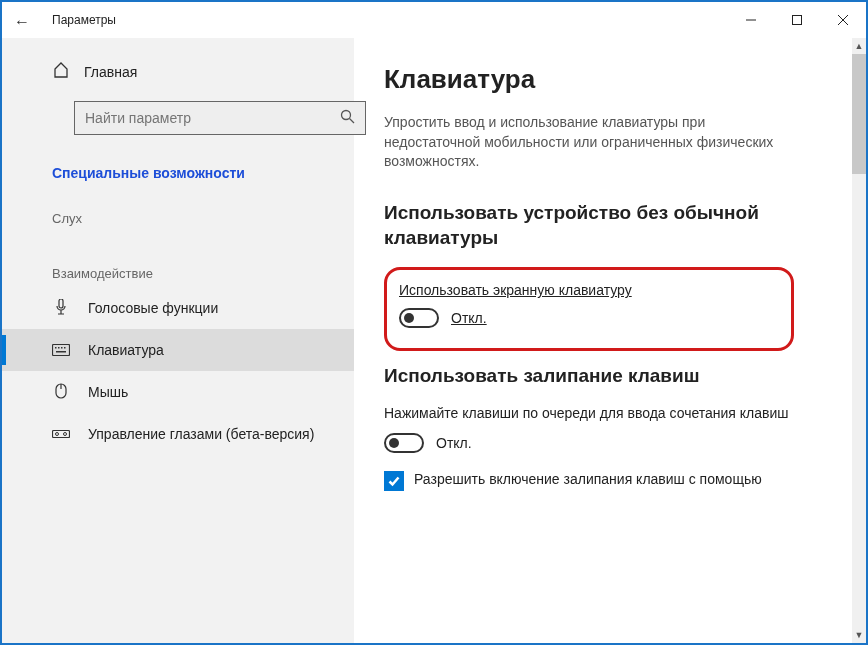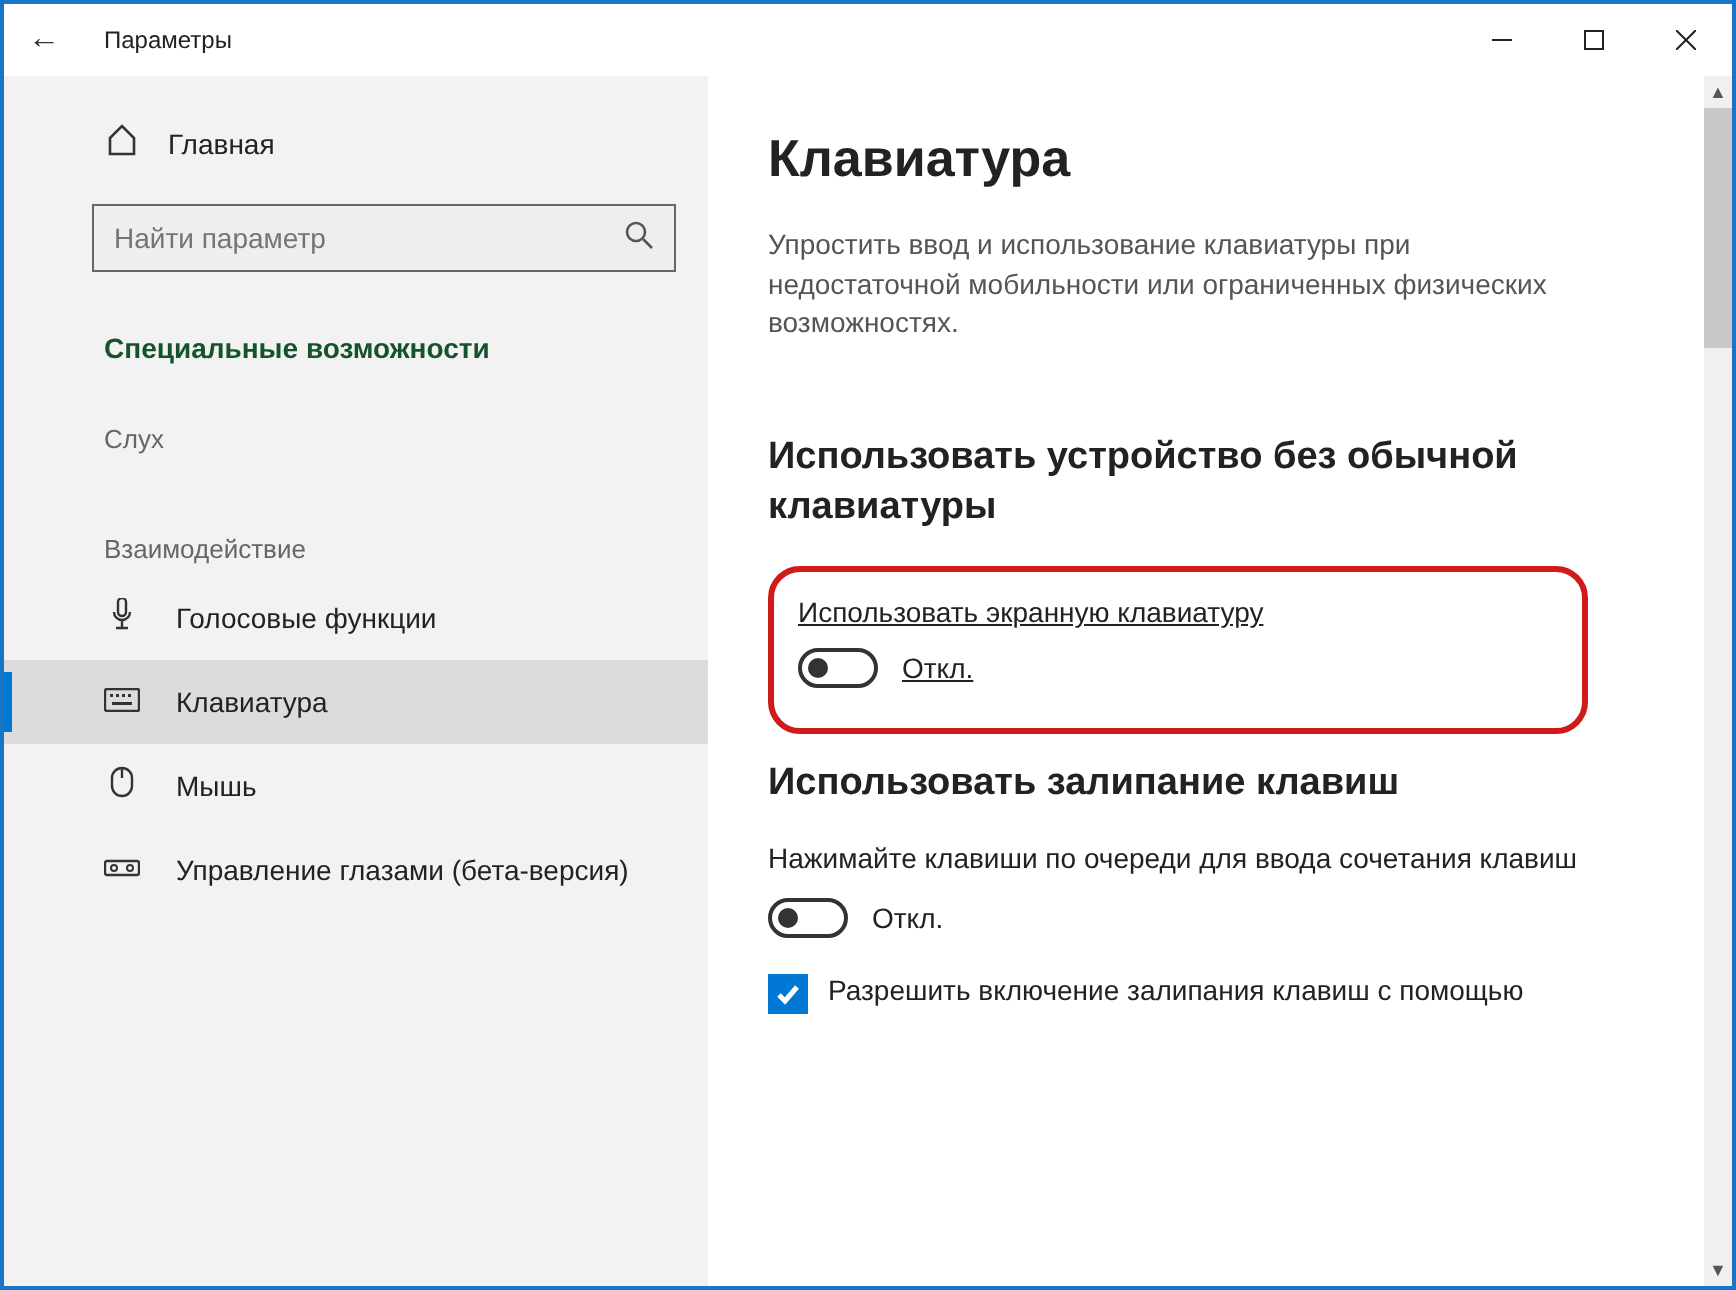--- a/index.html
+++ b/index.html
@@ -9,35 +9,35 @@
   .titlebar .tb-left { display: flex; align-items: center; gap: 22px; }
   .back-arrow { font-size: 16px; color: #333; cursor: pointer; }
   .tb-title { font-size: 12px; color: #222; }
   .tb-controls { margin-left: auto; display: flex; }
   .tb-btn { width: 46px; height: 32px; display: flex; align-items: center; justify-content: center; font-size: 13px; color: #222; cursor: pointer; }
   .tb-btn svg { display:block; }
   .body { flex: 1; display: flex; overflow: hidden; }
   .sidebar { width: 352px; background: #f2f2f2; padding-top: 18px; display: flex; flex-direction: column; position: relative; }
   .home-row { display: flex; align-items: center; gap: 14px; padding: 6px 0 6px 50px; color: #222; font-size: 14px; cursor: pointer; }
   .search-wrap { padding: 14px 16px 16px 44px; }
-  .searchbox { width: 292px; height: 34px; border: 1px solid #666; background: #eeeeee; display: flex; align-items: center; padding: 0 10px; }
+  .searchbox { width: 292px; height: 34px; border: 1px solid #666; background: #eeeeee; display: flex; align-items: center; padding: 0 10px; margin-left: 28px; }
   .searchbox input { flex:1; border:none; background:transparent; font-size:14px; color:#555; outline:none; }
   .search-icon { color:#555; font-size:15px; }
-  .cat-title { font-size: 14px; font-weight: 600; padding: 14px 0 14px 50px; color:#14532d; }
+  .cat-title { font-size: 14px; font-weight: 600; padding: 14px 0 14px 50px; color:#1d4ed8; }
   .sub-title { font-size: 13px; color:#666; padding: 16px 0 6px 50px; }
   .nav-item { height: 42px; display:flex; align-items:center; gap:18px; padding-left:50px; font-size:14px; color:#222; cursor:pointer; position:relative; }
   .nav-item.selected { background:#dcdcdc; }
   .nav-item.selected::before { content:""; position:absolute; left:0; top:6px; bottom:6px; width:4px; background:#0078d4; }
   .nav-icon { width:18px; text-align:center; font-size:15px; color:#333; }
   .content { flex:1; padding: 26px 30px 0 30px; overflow-y:auto; color:#222; position:relative; }
   .ctrack { position:absolute; right:0; top:0; bottom:0; width:14px; background:#f0f0f0; display:flex; flex-direction:column; align-items:center; }
   .carrow { width:14px; height:16px; display:flex; align-items:center; justify-content:center; font-size:9px; color:#555; cursor:pointer; }
   .cthumb { width:14px; background:#c8c8c8; position:absolute; top:16px; height:120px; }
   h1.page-title { font-weight:600; font-size:26px; margin-bottom:18px; }
-  .desc { font-size:14px; color:#555; line-height:1.4; max-width:410px; margin-bottom:44px; }
+  .desc { font-size:14px; color:#555; line-height:1.4; max-width:410px; margin-bottom:28px; }
   h2.section-h { font-weight:600; font-size:19px; margin-bottom:16px; line-height:1.35; max-width:420px; }
   .setting-label { font-size:14px; color:#222; margin-bottom:10px; }
   .toggle-row { display:flex; align-items:center; gap:12px; margin-bottom:10px; }
   .toggle { width:40px; height:20px; border:2px solid #333; border-radius:20px; position:relative; background:#fff; cursor:pointer; flex-shrink:0; }
   .toggle .knob { position:absolute; width:10px; height:10px; border-radius:50%; background:#333; top:3px; left:3px; }
   .toggle-state { font-size:14px; color:#222; }
   .hint { font-size:14px; color:#666; line-height:1.4; max-width:410px; margin-bottom:28px; }
   .winlogo { display:inline-block; width:12px; height:12px; vertical-align:middle; position:relative; margin:0 2px; }
   .winlogo span { position:absolute; width:5px; height:5px; background:#666; }
   .winlogo span:nth-child(1){top:0;left:0;} .winlogo span:nth-child(2){top:0;right:0;}

